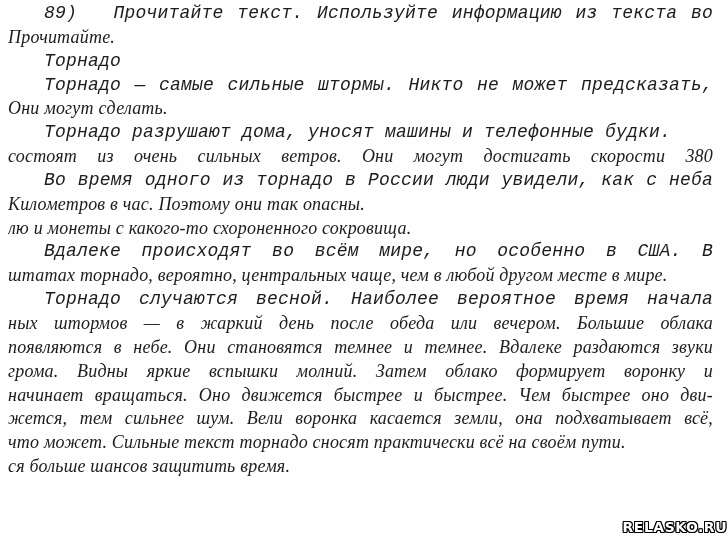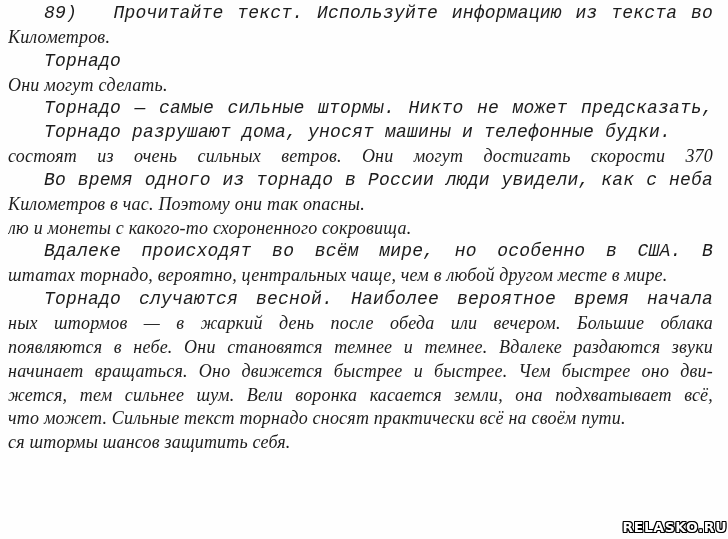--- a/index.html
+++ b/index.html
@@ -49,33 +49,34 @@
     font-size: 14px;
     letter-spacing: 0.5px;
   }
 </style>
 </head>
 <body>
 
 <div class="page" style="background: rgb(254, 254, 254);">
   <div class="textblock" id="lines-container" style="color: rgb(28, 28, 28);">
       <div class="line indent justify">89)  Прочитайте текст. Используйте информацию из текста во время</div>
-      <div class="line">Километров.</div>
+      <div class="line">Прочитайте.</div>
       <div class="line indent">Торнадо</div>
+      <div class="line indent justify">Торнадо — самые сильные штормы. Никто не может предсказать, что</div>
       <div class="line">Они могут сделать.</div>
-      <div class="line indent justify">Торнадо — самые сильные штормы. Никто не может предсказать, что</div>
       <div class="line indent">Торнадо разрушают дома, уносят машины и телефонные будки. Торнадо</div>
-      <div class="line justify">состоят из очень сильных ветров. Они могут достигать скорости 370</div>
+      <div class="line justify">состоят из очень сильных ветров. Они могут достигать скорости 380</div>
       <div class="line indent justify">Во время одного из торнадо в России люди увидели, как с неба летят</div>
       <div class="line">Километров в час. Поэтому они так опасны.</div>
       <div class="line">лю и монеты с какого-то схороненного сокровища.</div>
       <div class="line indent justify">Вдалеке происходят во всём мире, но особенно в США. В центральных</div>
       <div class="line">штатах торнадо, вероятно, центральных чаще, чем в любой другом месте в мире.</div>
       <div class="line indent justify">Торнадо случаются весной. Наиболее вероятное время начала этих опас-</div>
       <div class="line justify">ных штормов — в жаркий день после обеда или вечером. Большие облака</div>
       <div class="line justify">появляются в небе. Они становятся темнее и темнее. Вдалеке раздаются звуки</div>
+      <div class="line justify">грома. Видны яркие вспышки молний. Затем облако формирует воронку и</div>
       <div class="line justify">начинает вращаться. Оно движется быстрее и быстрее. Чем быстрее оно дви-</div>
       <div class="line justify">жется, тем сильнее шум. Вели воронка касается земли, она подхватывает всё,</div>
       <div class="line">что может. Сильные текст торнадо сносят практически всё на своём пути.</div>
-      <div class="line">ся штормы шансов защитить себя.</div>
+      <div class="line">ся больше шансов защитить время.</div>
     </div>
   <div class="watermark" style="color: rgb(255, 255, 255); text-shadow: rgb(0, 0, 0) -1px -1px 0px, rgb(0, 0, 0) 1px -1px 0px, rgb(0, 0, 0) -1px 1px 0px, rgb(0, 0, 0) 1px 1px 0px, rgb(0, 0, 0) 0px -1px 0px, rgb(0, 0, 0) 0px 1px 0px, rgb(0, 0, 0) -1px 0px 0px, rgb(0, 0, 0) 1px 0px 0px;">RELASKO.RU</div>
 </div>
 
 </body></html>

